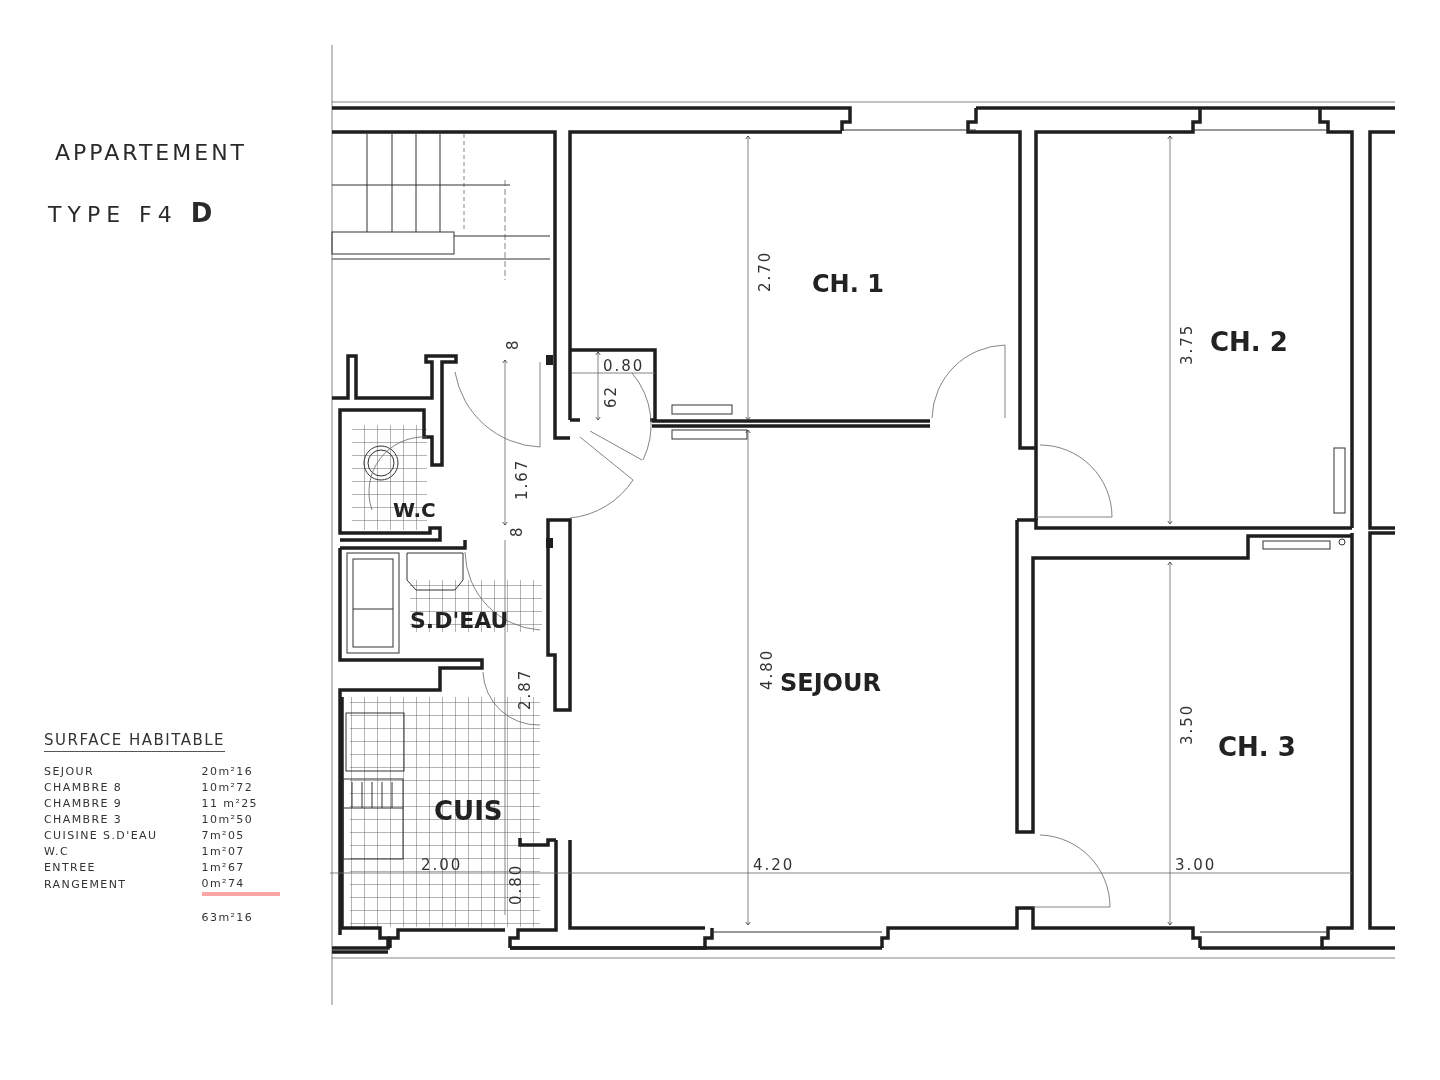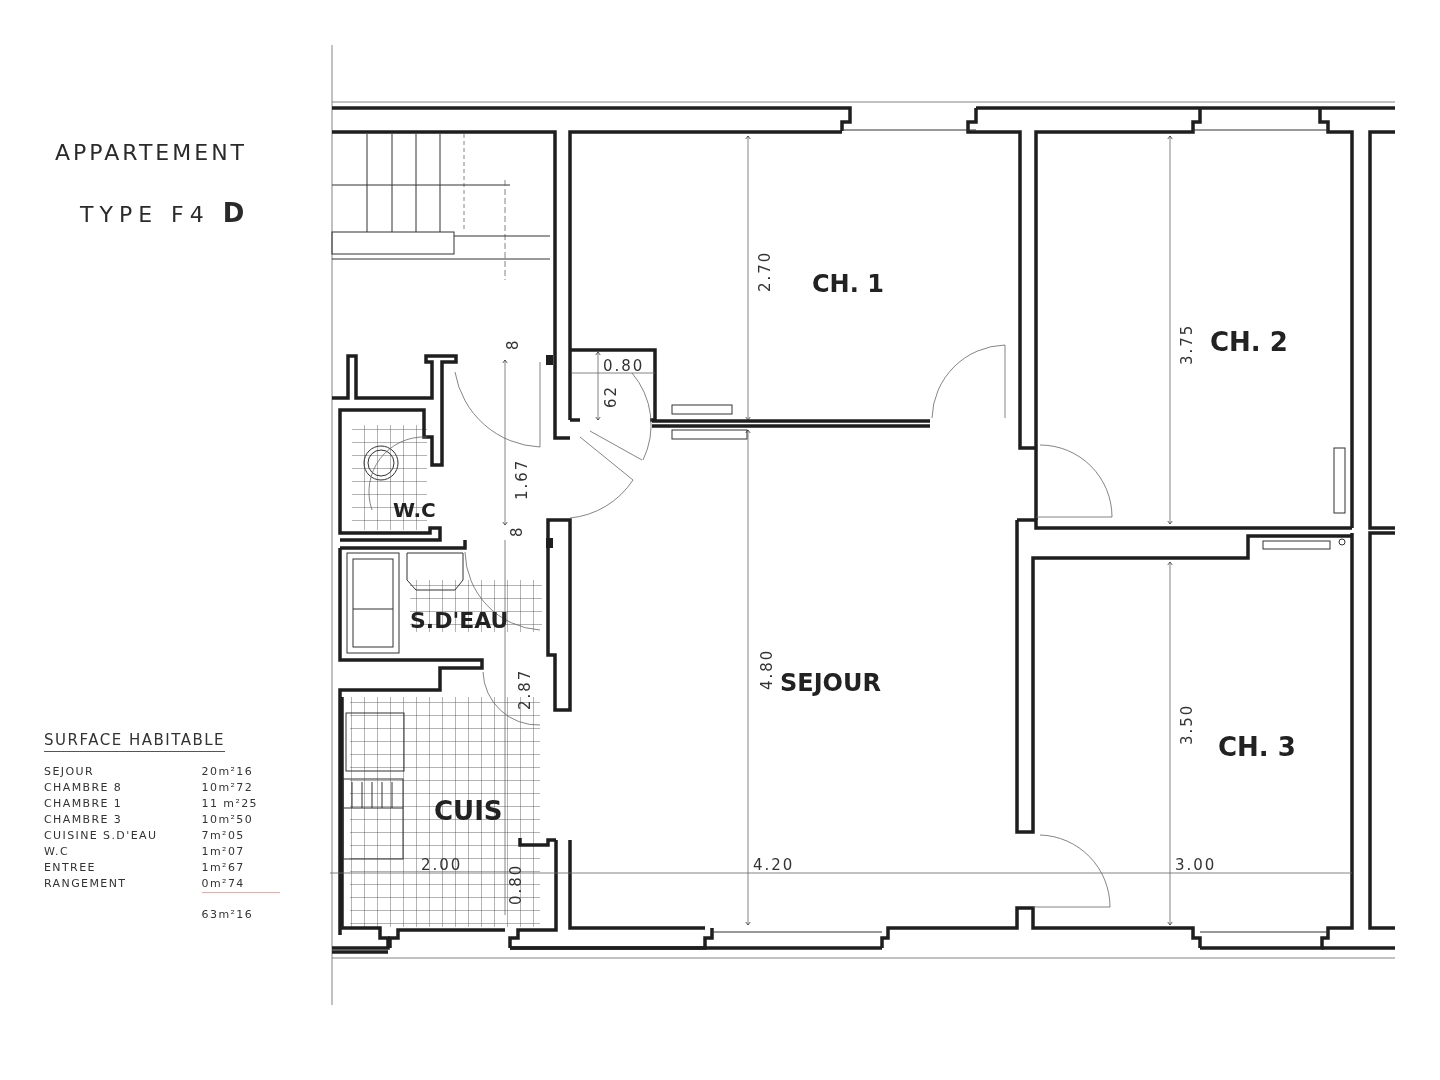--- a/index.html
+++ b/index.html
@@ -1,26 +1,26 @@
 <!DOCTYPE html>
 <html><head>
 <meta charset="utf-8">
 <style>
   html,body{margin:0;padding:0;background:#ffffff;}
   body{width:1440px;height:1080px;position:relative;overflow:hidden;font-family:"DejaVu Sans",sans-serif;color:#222;}
   .title{position:absolute;left:55px;font-family:"DejaVu Sans",sans-serif;color:#2a2a2a;letter-spacing:3px;}
   .title.t1{top:140px;font-size:22px;}
-  .title.t2{top:198px;left:80px;font-size:22px;letter-spacing:6px;}
+  .title.t2{top:198px;left:48px;font-size:22px;letter-spacing:6px;}
   .title.t2 b{font-size:26px;font-weight:bold;letter-spacing:0;}
   .surface{position:absolute;left:44px;top:730px;width:240px;font-family:"DejaVu Sans",sans-serif;color:#333;}
   .surface .head{font-size:15px;letter-spacing:1.5px;border-bottom:1.5px solid #555;padding-bottom:2px;display:inline-block;}
   .surface table{border-collapse:collapse;margin-top:12px;width:236px;}
   .surface td{font-size:11px;letter-spacing:1.4px;line-height:16px;padding:0;white-space:nowrap;}
   .surface td.v{}
-  .surface tr.last td.v{border-bottom:1px solid #fca5a5;}
+  .surface tr.last td.v{border-bottom:4px solid #fca5a5;}
   .surface tr.total td{padding-top:14px;}
   svg{position:absolute;left:0;top:0;}
   .wall{fill:none;stroke:#1e1e1e;stroke-width:3.5;stroke-linejoin:miter;}
   .thin{fill:none;stroke:#333;stroke-width:1;}
   .hair{fill:none;stroke:#666;stroke-width:0.8;}
   .room-label{font-family:"DejaVu Sans",sans-serif;font-weight:bold;fill:#222;}
   .dim{font-family:"DejaVu Sans",sans-serif;fill:#333;font-size:15px;letter-spacing:2px;}
 </style>
 </head>
 <body>
@@ -37,21 +37,21 @@
     <tbody>
         <tr>
           <td>SEJOUR</td>
           <td class="v">20m²16</td>
         </tr>
     <tr>
           <td>CHAMBRE 8</td>
           <td class="v">10m²72</td>
         </tr>
     <tr>
-          <td>CHAMBRE 1</td>
+          <td>CHAMBRE 9</td>
           <td class="v">11 m²25</td>
         </tr>
     <tr>
           <td>CHAMBRE 3</td>
           <td class="v">10m²50</td>
         </tr>
     <tr>
           <td>CUISINE S.D'EAU</td>
           <td class="v">7m²05</td>
         </tr>

